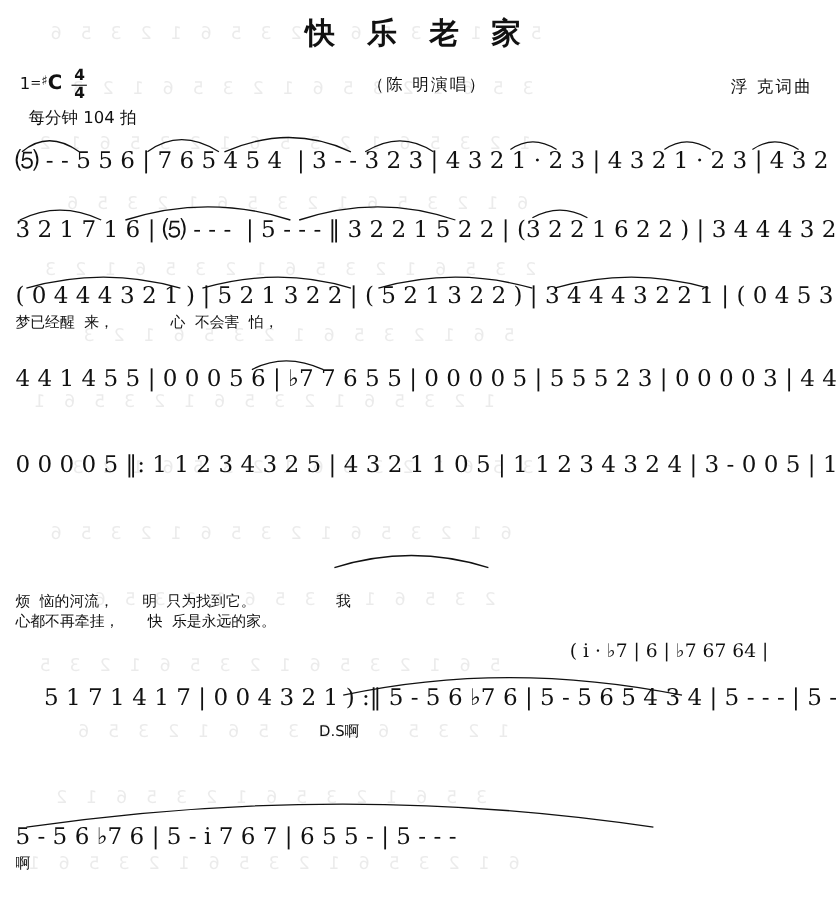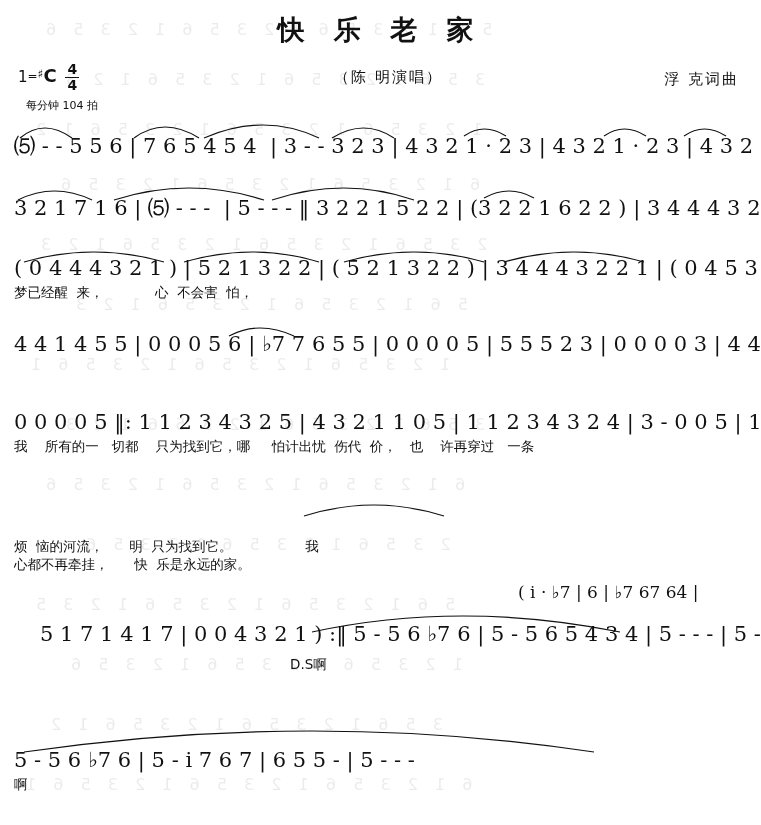--- a/index.html
+++ b/index.html
@@ -95,21 +95,21 @@
     font-family: "DejaVu Sans", sans-serif;
     font-size: 15px;
     letter-spacing: 2px;
     text-align: right;
   }
   .tempo {
     position: absolute;
     left: 26px;
     top: 44px;
     font-family: "DejaVu Sans", sans-serif;
-    font-size: 11px;
+    font-size: 15px;
   }
 
   
   .line {
     position: relative;
     margin: 0 14px;
     height: 62px;
   }
   .line.tall { height: 90px; }
   .line.xtall { height: 100px; }
@@ -224,21 +224,20 @@
 
   <div class="line" style="margin-top:14px;">
     <svg class="arcs" width="733" height="60">
       <path d="M215 20 Q245 4 280 20" stroke="#111" fill="none" stroke-width="1.1"></path>
     </svg>
     <div class="notes">4 4 1 4 5 5 | 0 0 0 5 6 | ♭7 7 6 5 5 | 0 0 0 0 5 | 5 5 5 2 3 | 0 0 0 0 3 | 4 4 3 2 2 1</div>
   </div>
 
   <div class="line tall" style="margin-top:16px;">
     <div class="notes">0 0 0 0 5 ‖: 1 1 2 3 4 3 2 5 | 4 3 2 1 1 0 5 | 1 1 2 3 4 3 2 4 | 3 - 0 0 5 | 1 1 2 3 4 3 2 5</div>
-    <div class="lyric l1">我    所有的一   切都    只为找到它，哪     怕计出忧  伤代  价，   也    许再穿过   一条</div>
   </div>
 
   <div class="line tall" style="margin-top:10px;">
     <svg class="arcs" width="733" height="60">
       <path d="M290 22 Q360 0 430 22" stroke="#111" fill="none" stroke-width="1.2"></path>
     </svg>
     <div class="lyric l1">烦  恼的河流，      明  只为找到它。                 我</div>
     <div class="lyric l2">心都不再牵挂，      快  乐是永远的家。</div>
   </div>
 

